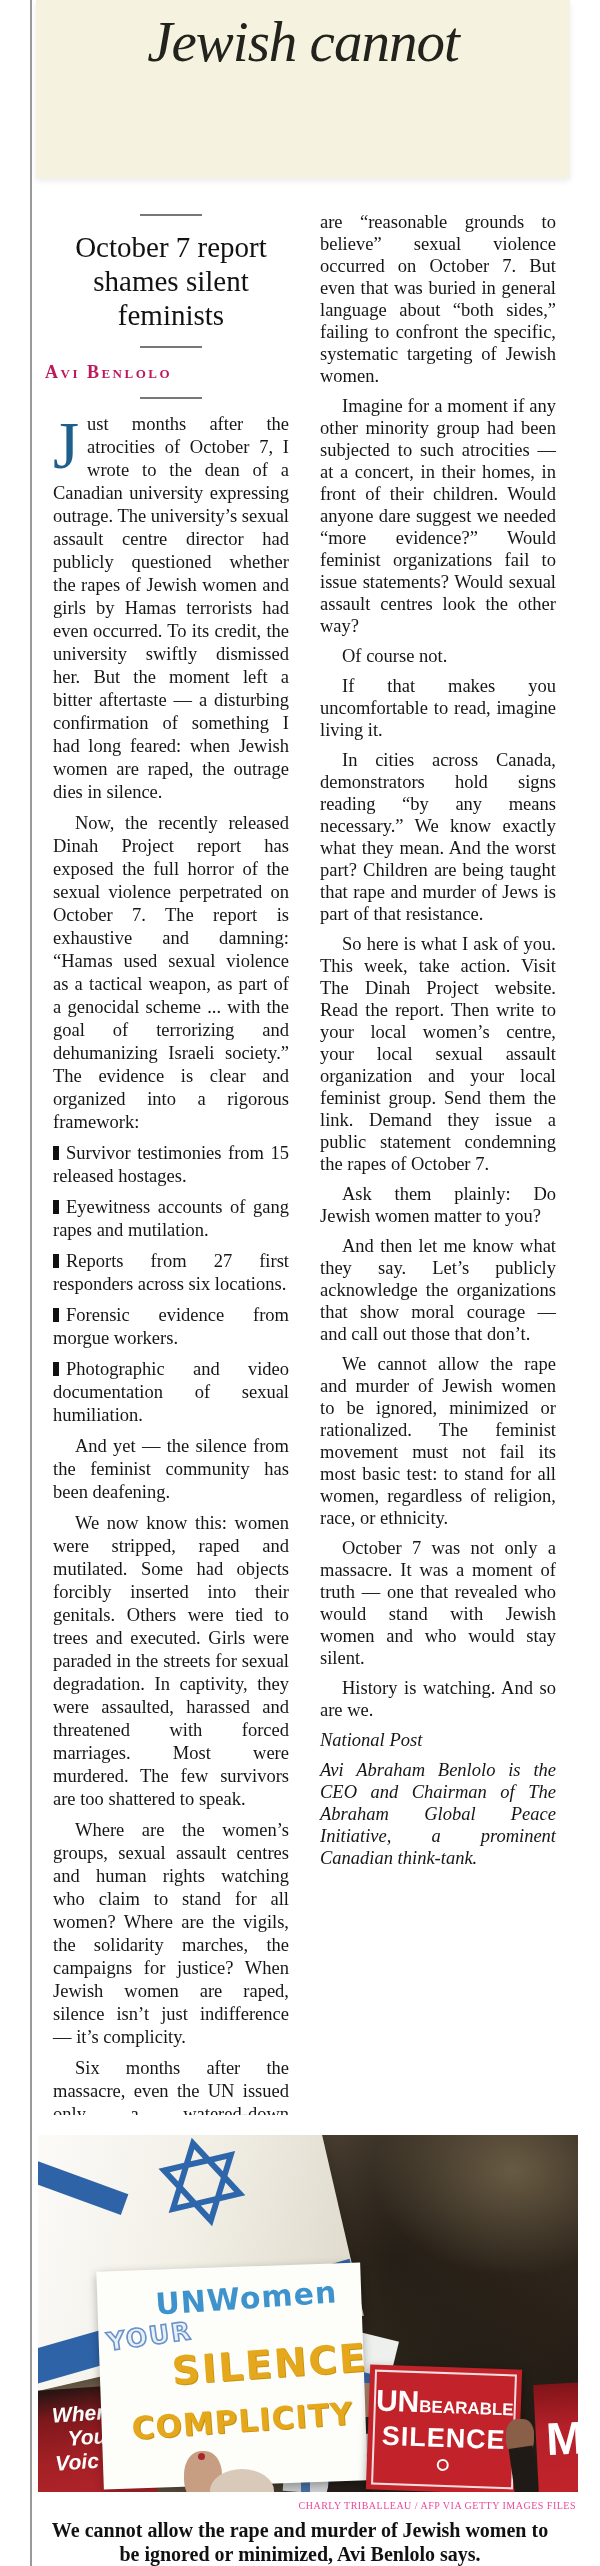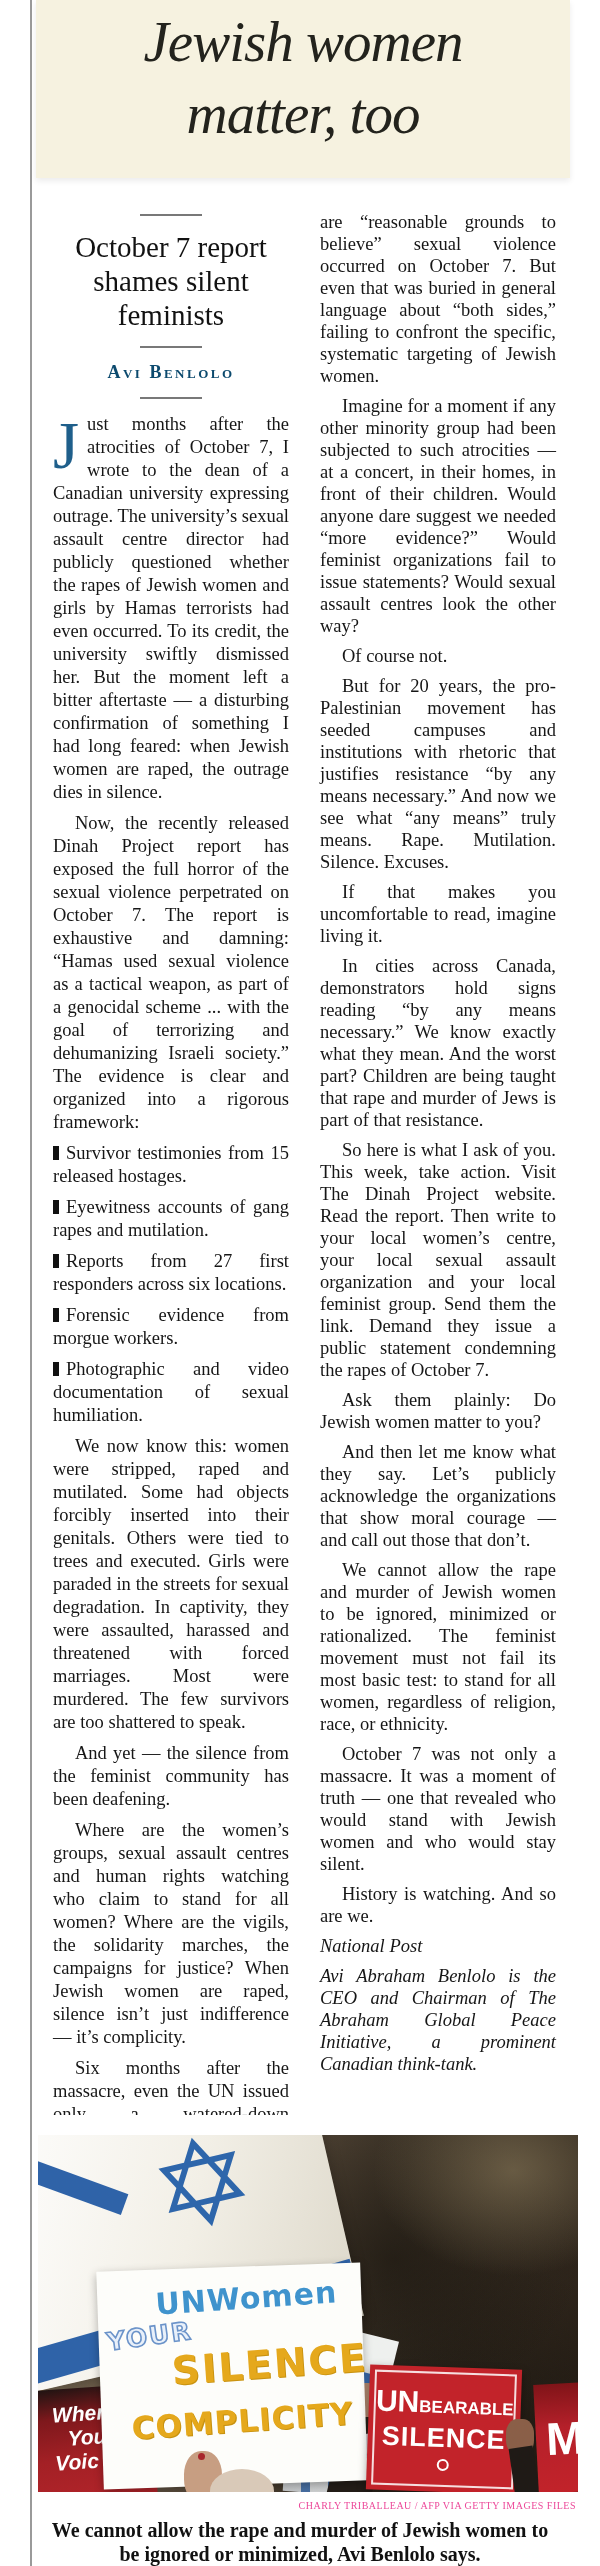--- a/index.html
+++ b/index.html
@@ -14,22 +14,22 @@
   .headline-box .hl{font-style:italic;font-size:57px;line-height:72px;color:#23231d;
     letter-spacing:-1px;}
 
   
   .col{position:absolute;top:200px;width:252px;overflow:hidden;}
   .col-left{left:45px;height:1915px;}
   .col-right{left:312px;top:203px;height:1930px;}
   .sep{width:62px;border-top:2px solid #787878;margin:14px auto;}
   .subhead{margin:4px 0 0 0;font-weight:normal;font-size:29px;line-height:34px;
     text-align:center;color:#121212;}
-  .byline{text-align:center;font-variant:small-caps;font-weight:bold;font-size:18px;
-    letter-spacing:2.5px;color:#0c4a6e;margin:6px 0;}
+  .byline{font-variant:small-caps;font-weight:bold;font-size:18px;
+    letter-spacing:2.5px;color:#be185d;margin:6px 0;}
 
   .bodytext p{margin:8px;font-size:18.5px;text-align:justify;color:#161616;}
   .col-left .bodytext p{line-height:23px;}
   .col-right .bodytext p{line-height:22px;}
   .p-indent{text-indent:22px;}
   .dropcap{float:left;font-size:67px;line-height:52px;padding:6px 8px 0 0;color:#1f5f8b;}
   .bullet-line{text-indent:0;}
   .bullet-mark{display:inline-block;width:6px;height:14px;background:#111;
     margin-right:7px;vertical-align:-1px;}
   .tagline{text-align:right;font-style:italic;font-size:18px;margin-top:2px !important;}
@@ -103,51 +103,49 @@
   .caption{position:absolute;top:2518px;left:40px;width:520px;text-align:center;
     font-weight:bold;font-size:20px;line-height:24px;color:#111;}
 </style>
 </head>
 <body>
 
 <div class="page">
   <div class="left-rule"></div>
 
   <header class="headline-box">
-    <div class="hl">Jewish women</div>
-    <div class="hl">matter, too</div>
+    <div class="hl">Jewish cannot</div>
   </header>
 
   <div class="col col-left">
     <div class="sep"></div>
     <h2 class="subhead">October 7 report shames silent feminists</h2>
     <div class="sep"></div>
     <div class="byline">Avi Benlolo</div>
     <div class="sep"></div>
     <div class="bodytext">
       <p><span class="dropcap">J</span><span>ust months after the atrocities of October 7, I wrote to the dean of a Canadian university expressing outrage. The university’s sexual assault centre director had publicly questioned whether the rapes of Jewish women and girls by Hamas terrorists had even occurred. To its credit, the university swiftly dismissed her. But the moment left a bitter aftertaste — a disturbing confirmation of something I had long feared: when Jewish women are raped, the outrage dies in silence.</span></p>
       <p class="p-indent">Now, the recently released Dinah Project report has exposed the full horror of the sexual violence perpetrated on October 7. The report is exhaustive and damning: “Hamas used sexual violence as a tactical weapon, as part of a genocidal scheme ... with the goal of terrorizing and dehumanizing Israeli society.” The evidence is clear and organized into a rigorous framework:</p>
       <p class="bullet-line"><span class="bullet-mark"></span><span>Survivor testimonies from 15 released hostages.</span></p>
       <p class="bullet-line"><span class="bullet-mark"></span><span>Eyewitness accounts of gang rapes and mutilation.</span></p>
       <p class="bullet-line"><span class="bullet-mark"></span><span>Reports from 27 first responders across six locations.</span></p>
       <p class="bullet-line"><span class="bullet-mark"></span><span>Forensic evidence from morgue workers.</span></p>
       <p class="bullet-line"><span class="bullet-mark"></span><span>Photographic and video documentation of sexual humiliation.</span></p>
+      <p class="p-indent">And yet — the silence from the feminist community has been deafening.</p>
       <p class="p-indent">We now know this: women were stripped, raped and mutilated. Some had objects forcibly inserted into their genitals. Others were tied to trees and executed. Girls were paraded in the streets for sexual degradation. In captivity, they were assaulted, harassed and threatened with forced marriages. Most were murdered. The few survivors are too shattered to speak.</p>
-      <p class="p-indent">And yet — the silence from the feminist community has been deafening.</p>
       <p class="p-indent">Where are the women’s groups, sexual assault centres and human rights watching who claim to stand for all women? Where are the vigils, the solidarity marches, the campaigns for justice? When Jewish women are raped, silence isn’t just indifference — it’s complicity.</p>
       <p class="p-indent">Six months after the massacre, even the UN issued only a watered-down acknowledgment: that there</p>
     </div>
   </div>
 
   <div class="col col-right">
     <div class="bodytext">
       <p>are “reasonable grounds to believe” sexual violence occurred on October 7. But even that was buried in general language about “both sides,” failing to confront the specific, systematic targeting of Jewish women.</p>
       <p class="p-indent">Imagine for a moment if any other minority group had been subjected to such atrocities — at a concert, in their homes, in front of their children. Would anyone dare suggest we needed “more evidence?” Would feminist organizations fail to issue statements? Would sexual assault centres look the other way?</p>
       <p class="p-indent">Of course not.</p>
-      <p class="p-indent">But for 20 years, the pro-Palestinian movement has seeded campuses and institutions with rhetoric that justifies resistance “by any means necessary.” And now we see what “any means” truly means. Rape. Mutilation. Silence. Excuses.</p>
       <p class="p-indent">If that makes you uncomfortable to read, imagine living it.</p>
       <p class="p-indent">In cities across Canada, demonstrators hold signs reading “by any means necessary.” We know exactly what they mean. And the worst part? Children are being taught that rape and murder of Jews is part of that resistance.</p>
       <p class="p-indent">So here is what I ask of you. This week, take action. Visit The Dinah Project website. Read the report. Then write to your local women’s centre, your local sexual assault organization and your local feminist group. Send them the link. Demand they issue a public statement condemning the rapes of October 7.</p>
       <p class="p-indent">Ask them plainly: Do Jewish women matter to you?</p>
       <p class="p-indent">And then let me know what they say. Let’s publicly acknowledge the organizations that show moral courage — and call out those that don’t.</p>
       <p class="p-indent">We cannot allow the rape and murder of Jewish women to be ignored, minimized or rationalized. The feminist movement must not fail its most basic test: to stand for all women, regardless of religion, race, or ethnicity.</p>
       <p class="p-indent">October 7 was not only a massacre. It was a moment of truth — one that revealed who would stand with Jewish women and who would stay silent.</p>
       <p class="p-indent">History is watching. And so are we.</p>
       <p class="tagline">National Post</p>
       <p class="bio">Avi Abraham Benlolo is the CEO and Chairman of The Abraham Global Peace Initiative, a prominent Canadian think-tank.</p>

